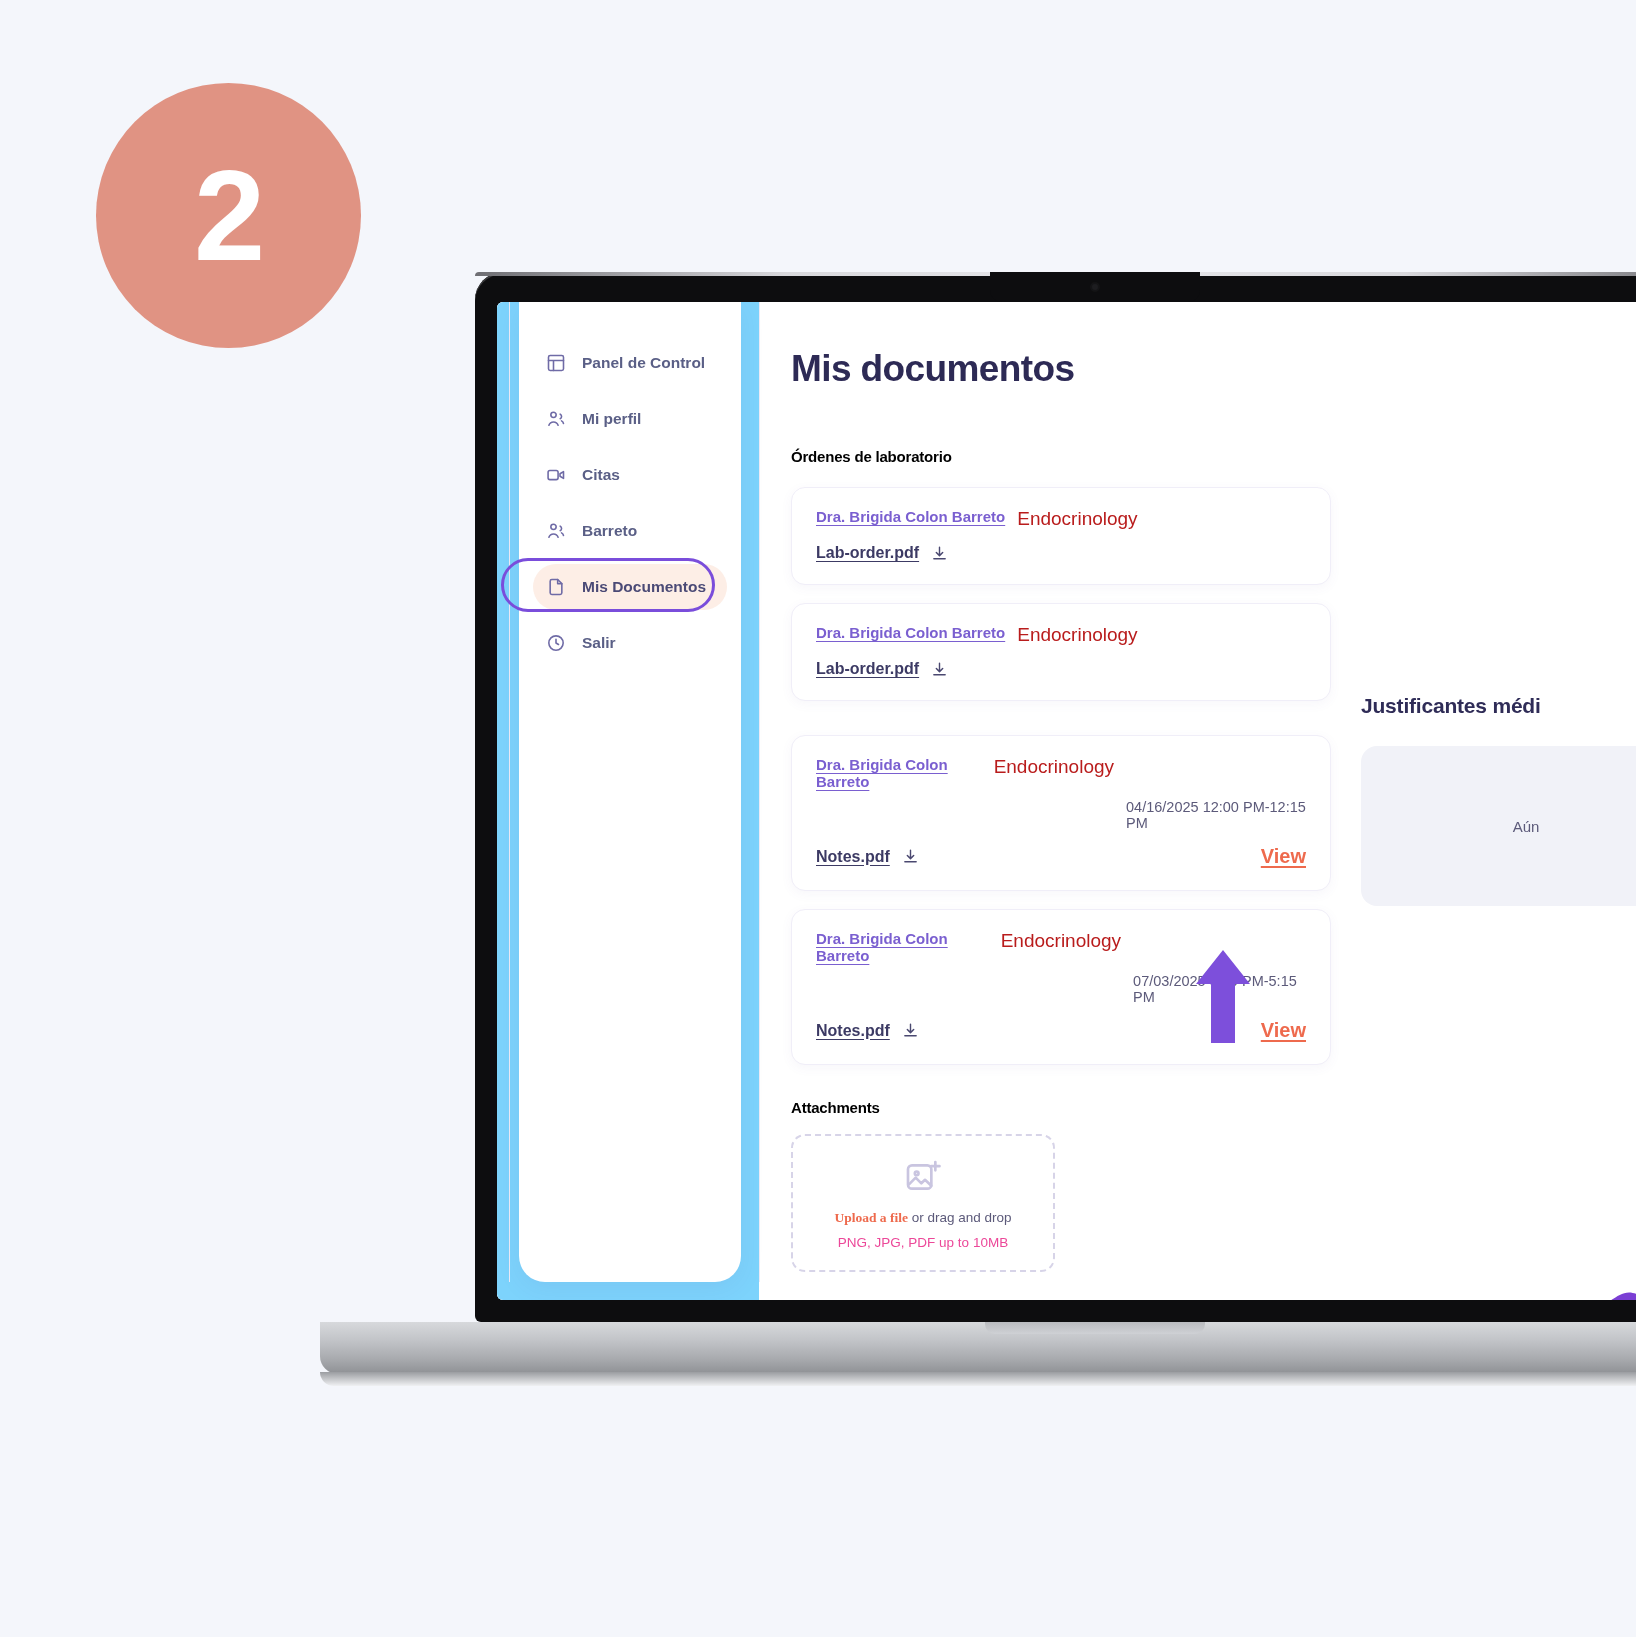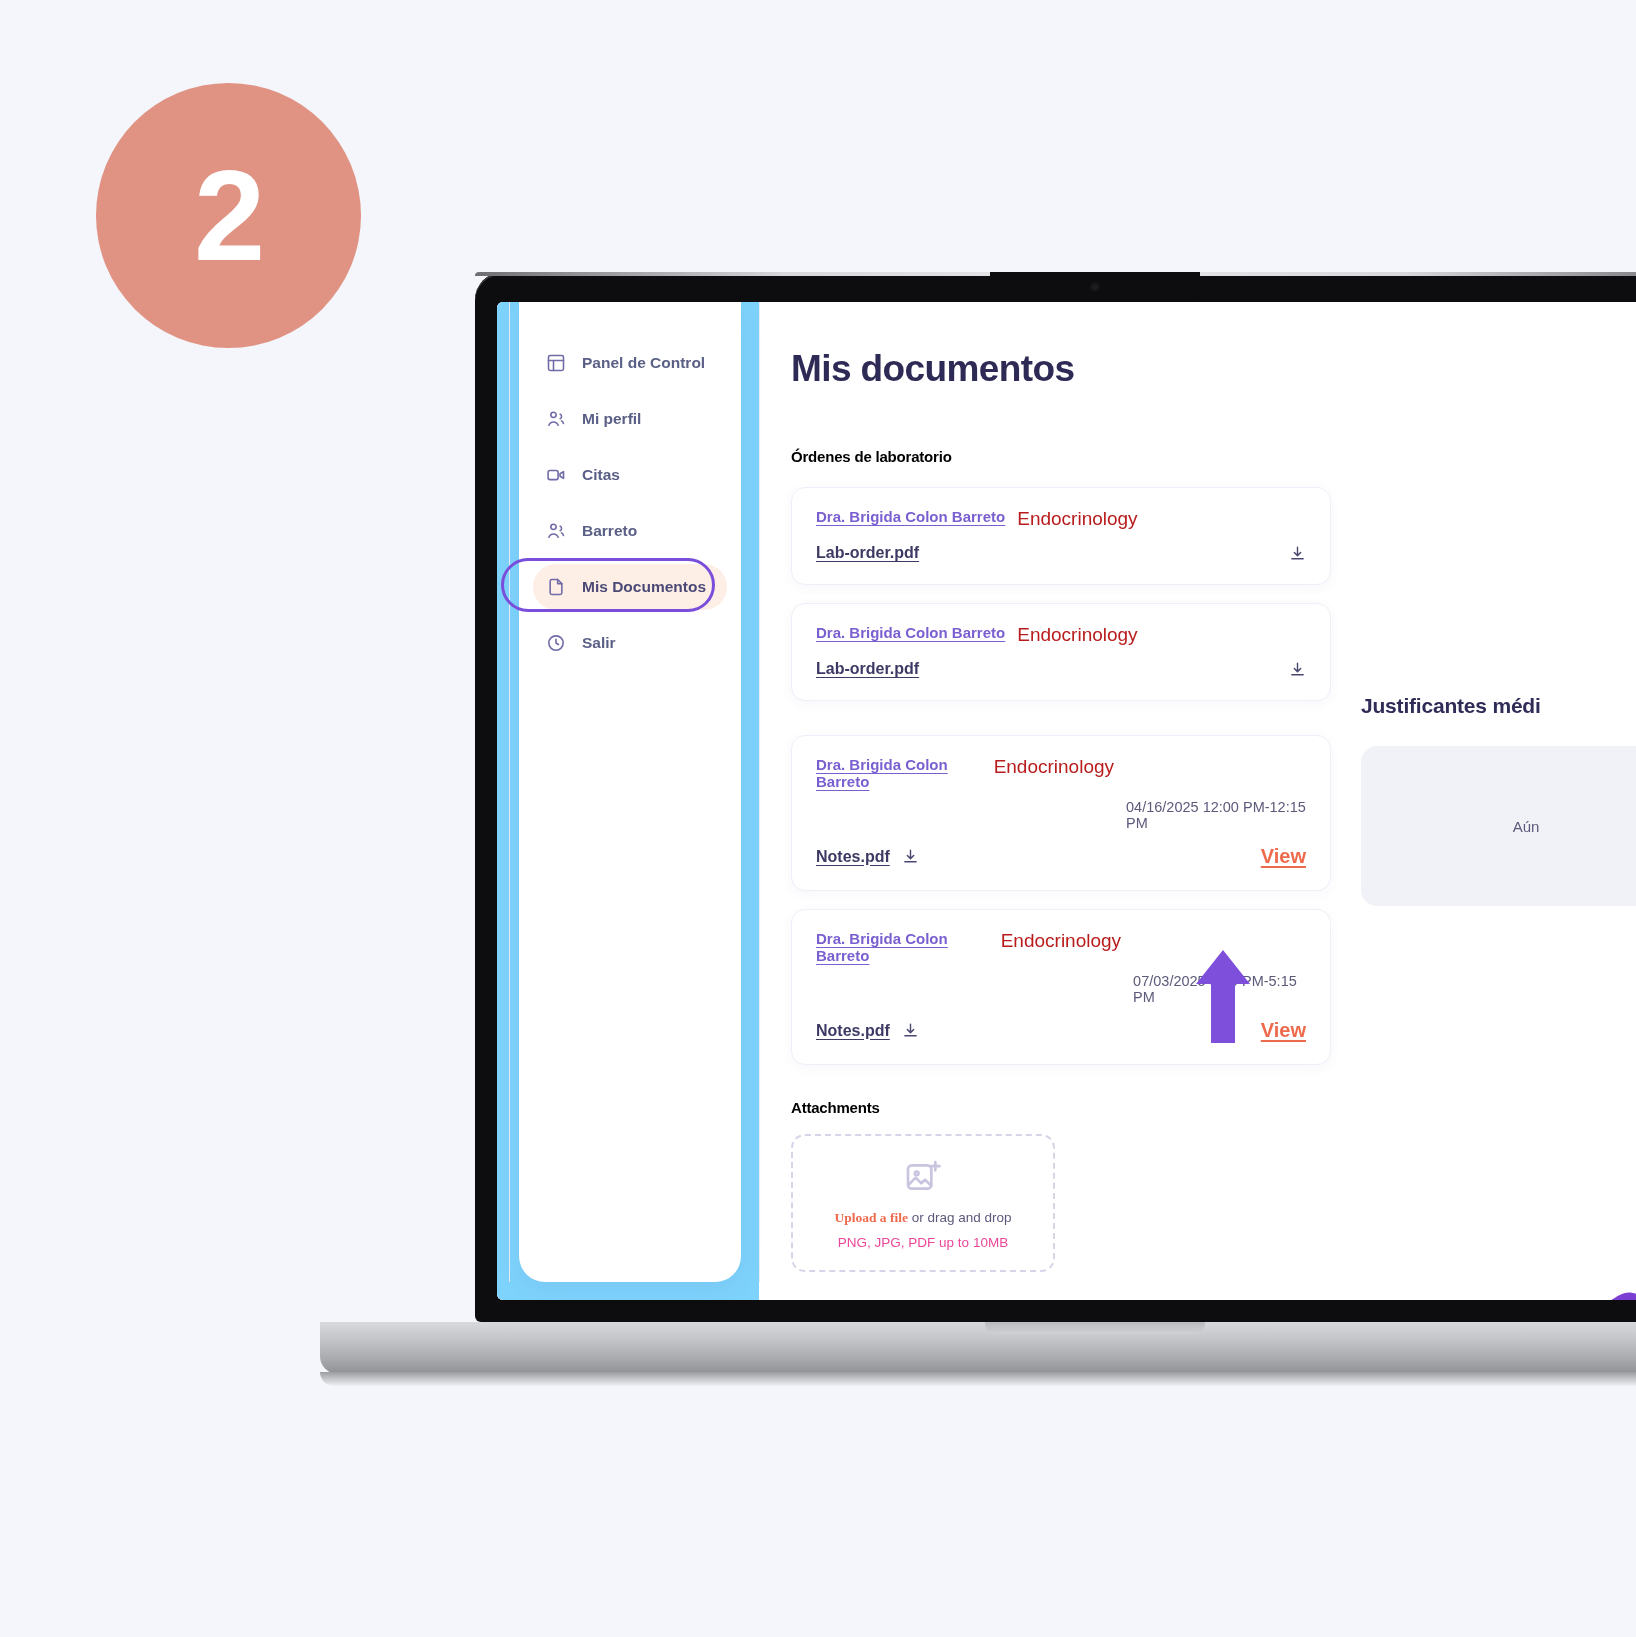--- a/index.html
+++ b/index.html
@@ -107,21 +107,21 @@
 
   .card {
     width: 540px; background:#fff; border:1px solid #f0eef8; border-radius: 14px;
     box-shadow: 0 3px 12px rgba(90,80,150,.05);
     padding: 20px 24px 22px 24px; margin-bottom: 18px;
   }
   .card-row { display:flex; align-items:flex-start; gap: 12px; margin-bottom: 14px; }
   .doc-name { color:#7a5fd0; font-size: 15px; font-weight: 700; text-decoration: underline; text-underline-offset:3px;}
   .specialty { color:#b91c1c; font-size: 19px; }
   .appt-date { color:#5c5a7a; font-size: 14.5px; margin-left:auto;margin-top:43px; }
-  .file-row { display:flex; align-items:center; gap: 12px; justify-content: space-between; }
+  .file-row { display:flex; align-items:center; gap: 12px; }
   .file-name { color:#3c3a64; font-size: 16px; font-weight: 700; text-decoration: underline; text-underline-offset:3px;}
   .dl-ico { color:#4a4870; display:flex; }
   .view-link { color:#ee6a4d; font-size:20px; font-weight:700; text-decoration: underline; text-underline-offset:3px; margin-left:auto;}
 
   
   .dropzone {
     width: 264px; height: 138px; border: 2px dashed #d7d4e8; border-radius: 14px;
     display:flex; flex-direction:column; align-items:center; justify-content:center; gap: 9px;
     margin-top: 18px;
   }

